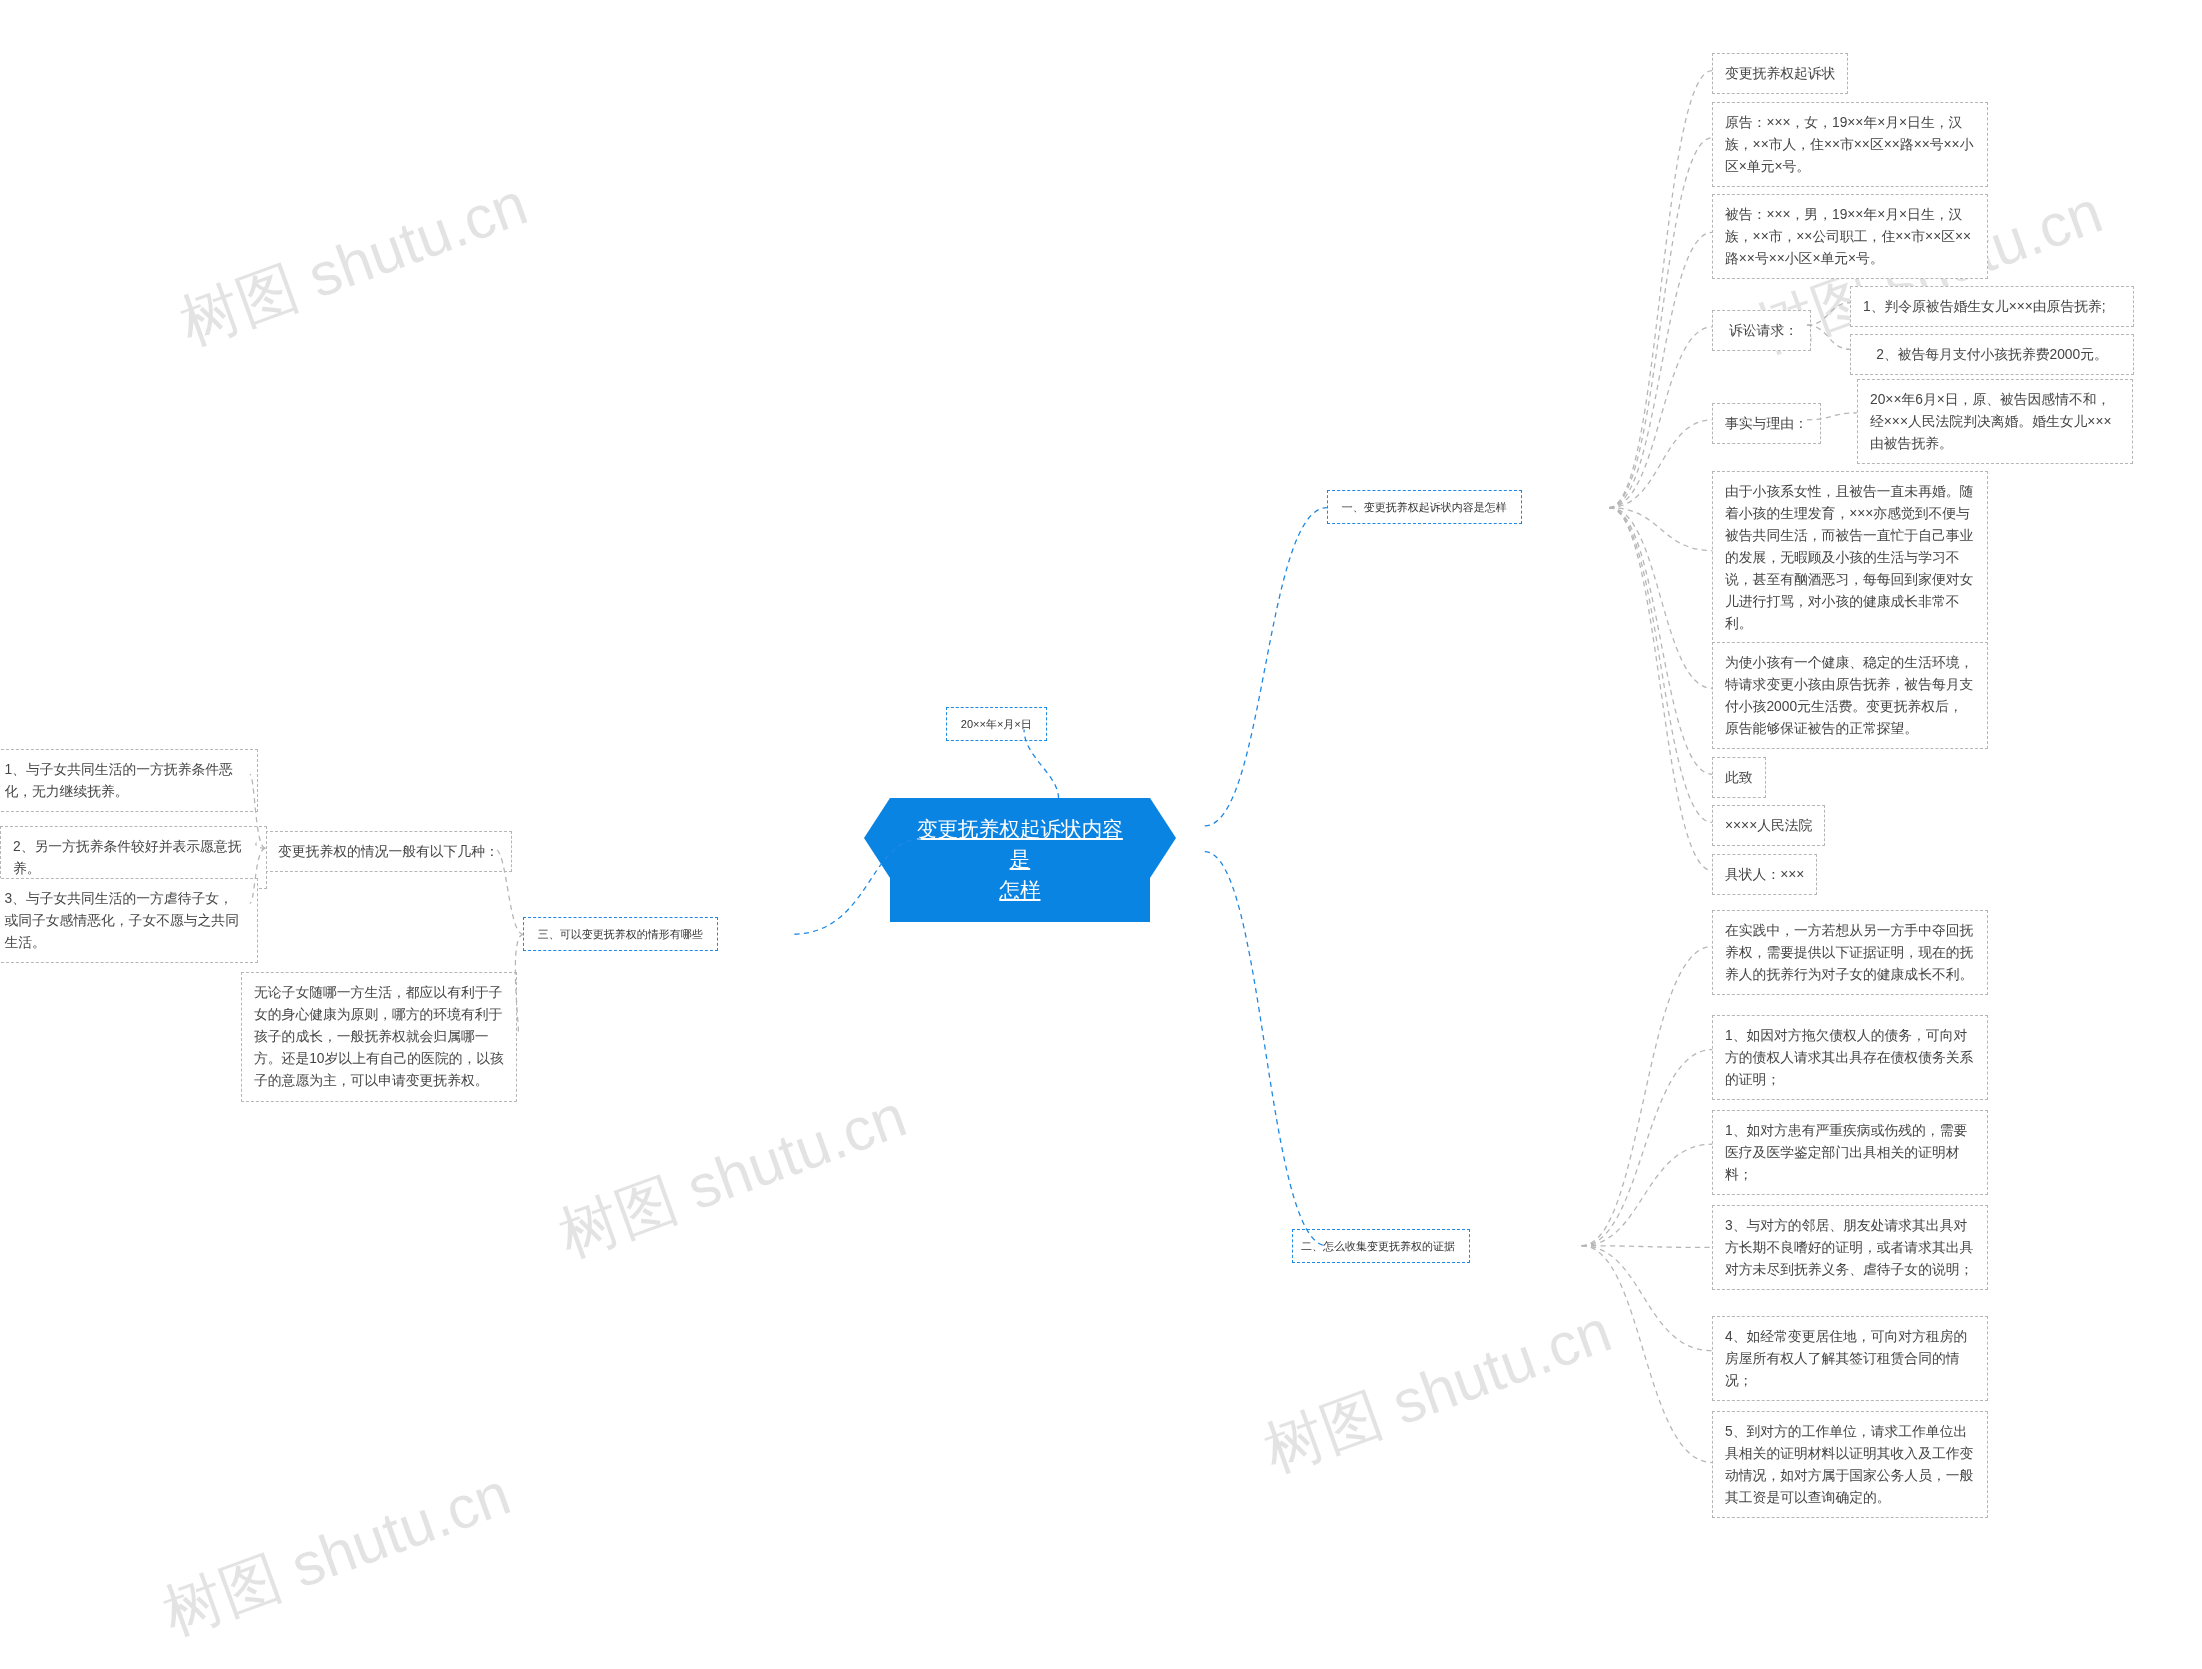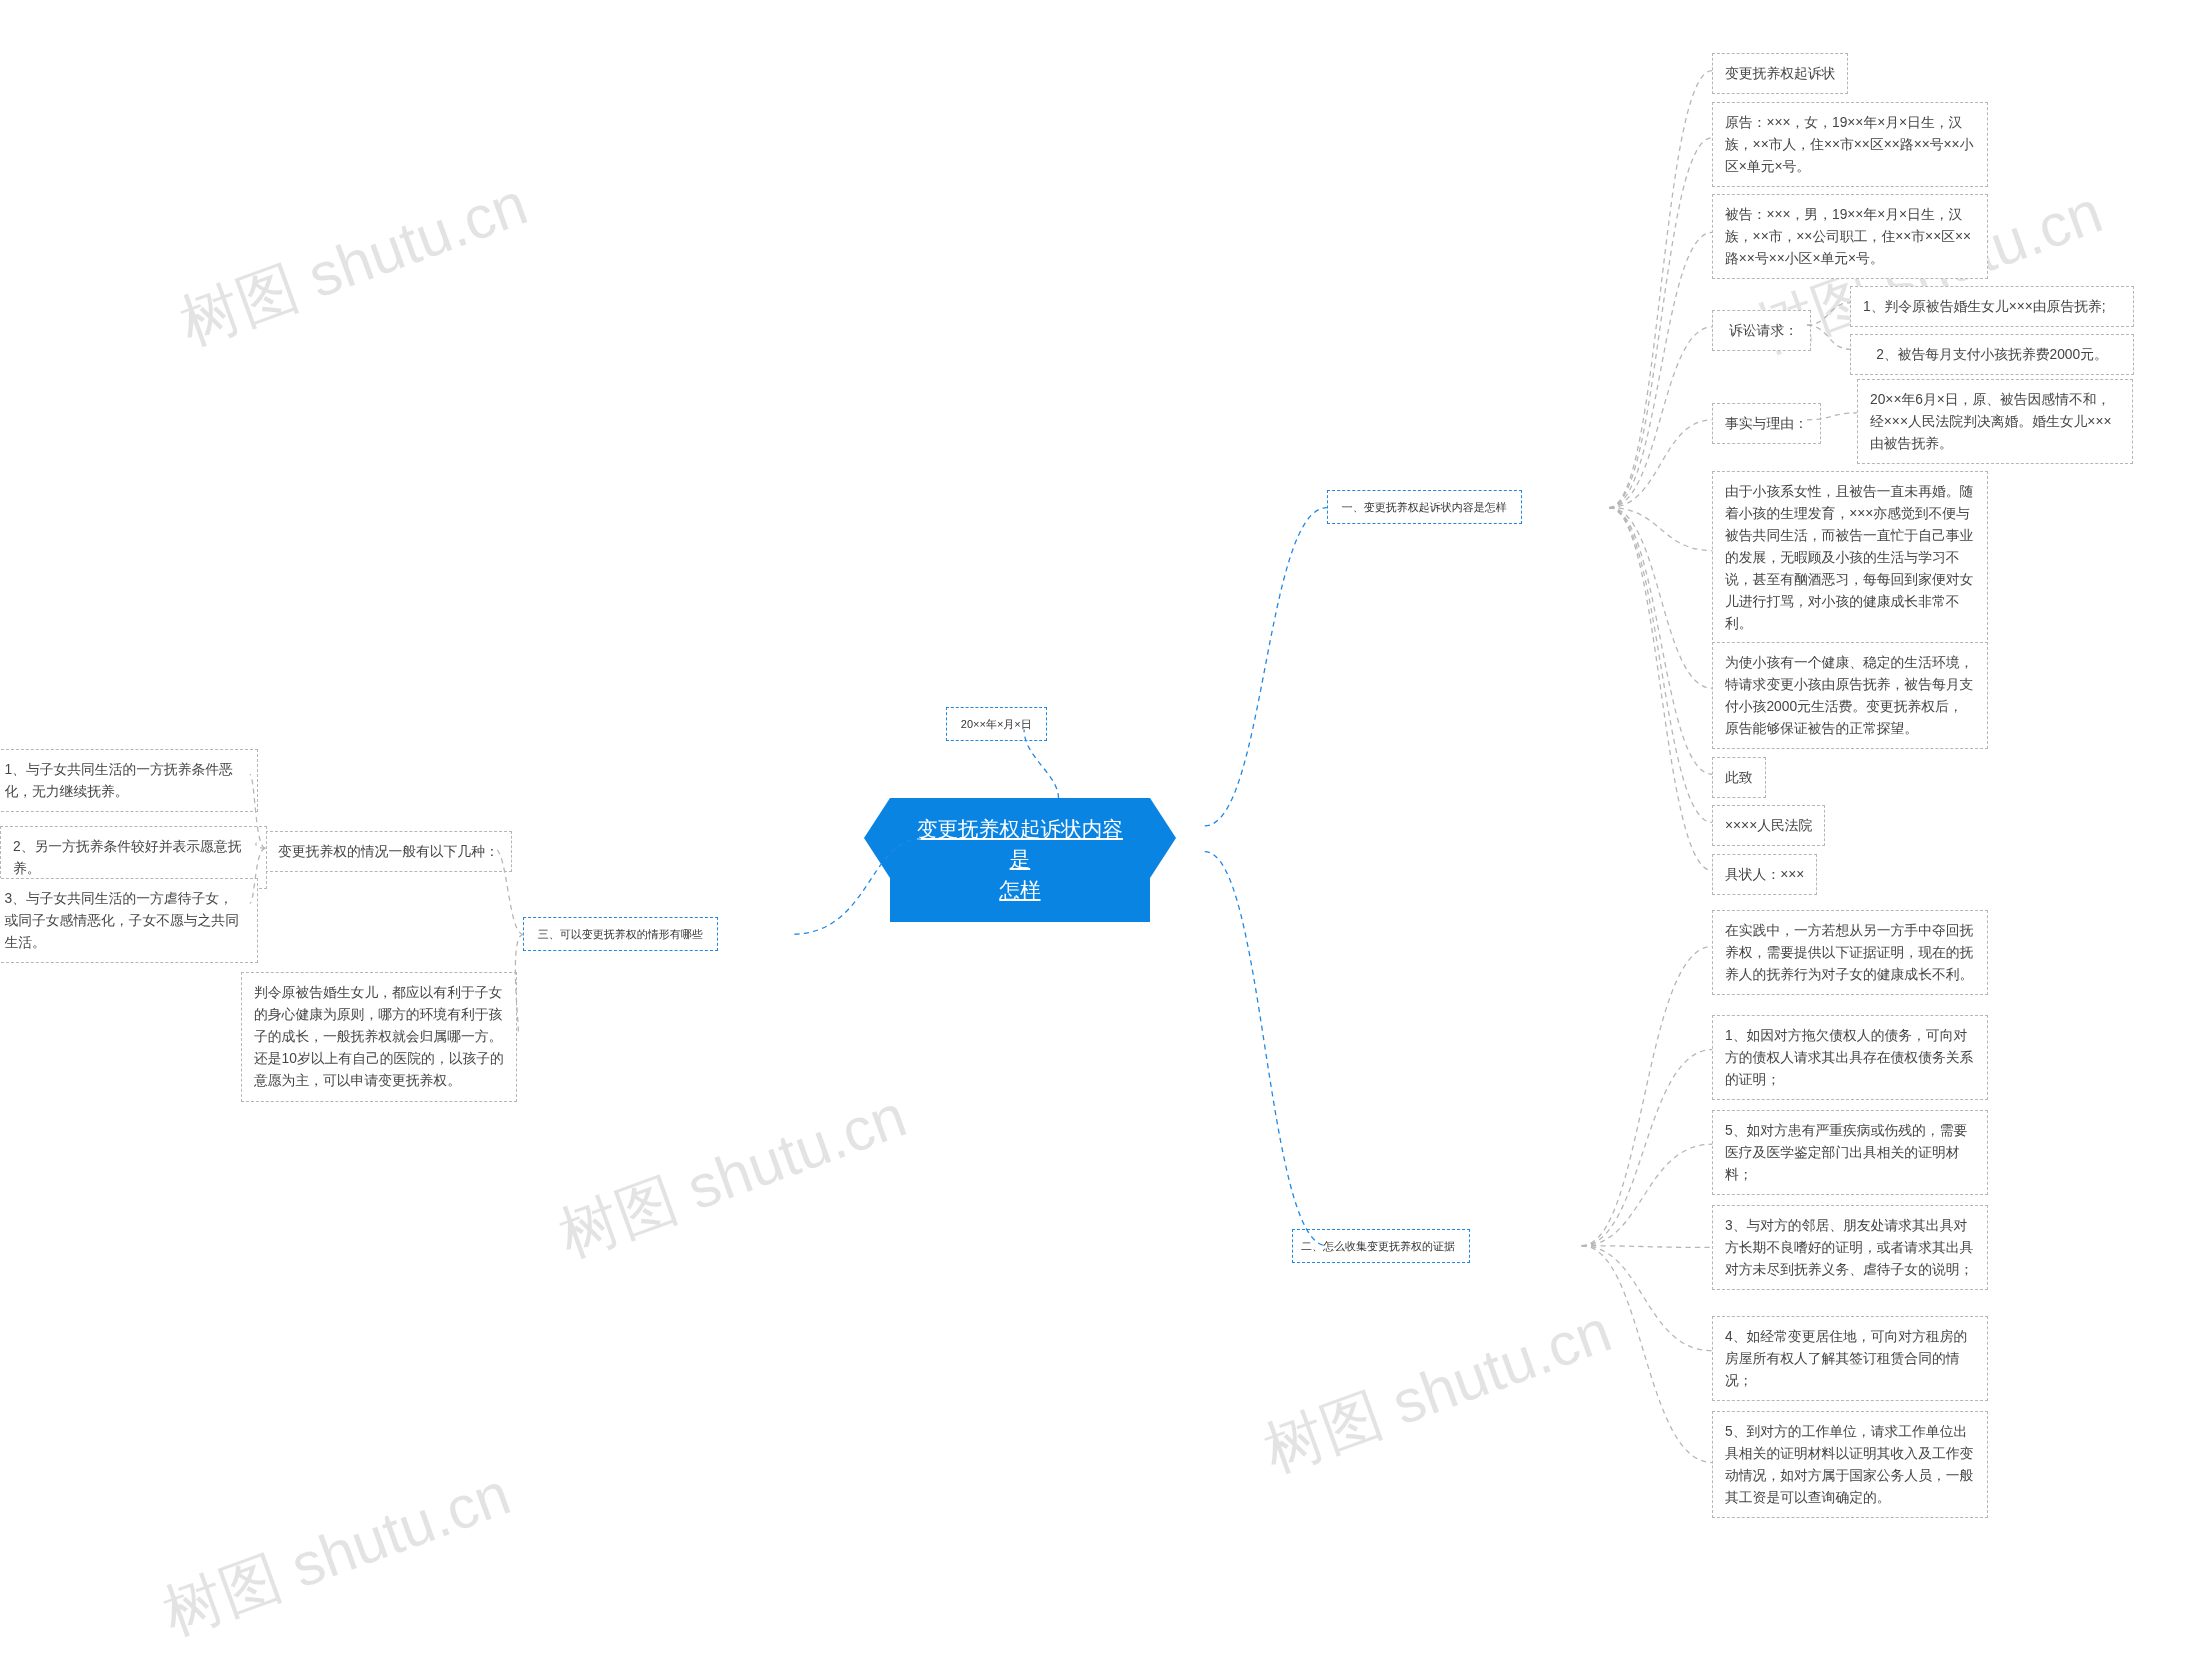--- a/index.html
+++ b/index.html
@@ -115,32 +115,32 @@
 <div class="leaf-node w290" style="left:1712px; top:471px;">由于小孩系女性，且被告一直未再婚。随着小孩的生理发育，×××亦感觉到不便与被告共同生活，而被告一直忙于自己事业的发展，无暇顾及小孩的生活与学习不说，甚至有酗酒恶习，每每回到家便对女儿进行打骂，对小孩的健康成长非常不利。</div>
 <div class="leaf-node w290" style="left:1712px; top:642px;">为使小孩有一个健康、稳定的生活环境，特请求变更小孩由原告抚养，被告每月支付小孩2000元生活费。变更抚养权后，原告能够保证被告的正常探望。</div>
 <div class="leaf-node nowrap" style="left:1712px; top:757px;">此致</div>
 <div class="leaf-node nowrap" style="left:1712px; top:805px;">××××人民法院</div>
 <div class="leaf-node nowrap" style="left:1712px; top:854px;text-align:right;">具状人：×××</div>
 
 <div class="branch-node" style="left:1292px; top:1229px;padding-left:8px;">二、怎么收集变更抚养权的证据</div>
 
 <div class="leaf-node w290" style="left:1712px; top:910px;">在实践中，一方若想从另一方手中夺回抚养权，需要提供以下证据证明，现在的抚养人的抚养行为对子女的健康成长不利。</div>
 <div class="leaf-node w290" style="left:1712px; top:1015px;">1、如因对方拖欠债权人的债务，可向对方的债权人请求其出具存在债权债务关系的证明；</div>
-<div class="leaf-node w290" style="left:1712px; top:1110px;">5、如对方患有严重疾病或伤残的，需要医疗及医学鉴定部门出具相关的证明材料；</div>
+<div class="leaf-node w290" style="left:1712px; top:1110px;">1、如对方患有严重疾病或伤残的，需要医疗及医学鉴定部门出具相关的证明材料；</div>
 <div class="leaf-node w290" style="left:1712px; top:1205px;">3、与对方的邻居、朋友处请求其出具对方长期不良嗜好的证明，或者请求其出具对方未尽到抚养义务、虐待子女的说明；</div>
 <div class="leaf-node w290" style="left:1712px; top:1316px;">4、如经常变更居住地，可向对方租房的房屋所有权人了解其签订租赁合同的情况；</div>
 <div class="leaf-node w290" style="left:1712px; top:1411px;">5、到对方的工作单位，请求工作单位出具相关的证明材料以证明其收入及工作变动情况，如对方属于国家公务人员，一般其工资是可以查询确定的。</div>
 
 <div class="branch-node" style="left:523px; top:917px;">三、可以变更抚养权的情形有哪些</div>
 <div class="leaf-node nowrap" style="left:265px; top:831px;">变更抚养权的情况一般有以下几种：</div>
 
 <div class="leaf-node w280" style="left:-8.6px; top:749px;">1、与子女共同生活的一方抚养条件恶化，无力继续抚养。</div>
 <div class="leaf-node w280" style="left:0px; top:826px;">2、另一方抚养条件较好并表示愿意抚养。</div>
 <div class="leaf-node w280" style="left:-8.6px; top:878px;">3、与子女共同生活的一方虐待子女，或同子女感情恶化，子女不愿与之共同生活。</div>
-<div class="leaf-node w290" style="left:241px; top:972px;">判令原被告婚生女儿，都应以有利于子女的身心健康为原则，哪方的环境有利于孩子的成长，一般抚养权就会归属哪一方。还是10岁以上有自己的医院的，以孩子的意愿为主，可以申请变更抚养权。</div>
+<div class="leaf-node w290" style="left:241px; top:972px;">无论子女随哪一方生活，都应以有利于子女的身心健康为原则，哪方的环境有利于孩子的成长，一般抚养权就会归属哪一方。还是10岁以上有自己的医院的，以孩子的意愿为主，可以申请变更抚养权。</div>
 
 <svg class="connectors" viewBox="0 0 2560 1940" width="2203" height="1669">
 
   <path d="M 1230 928 C 1230 900 1190 880 1190 848"></path>
 
   <path d="M 1400 960 C 1470 960 1470 590 1542 590"></path>
 
   <path d="M 1400 990 C 1470 990 1470 1448 1542 1448"></path>
 
   <path d="M 1070 975 C 1010 975 1010 1086 920 1086"></path>

